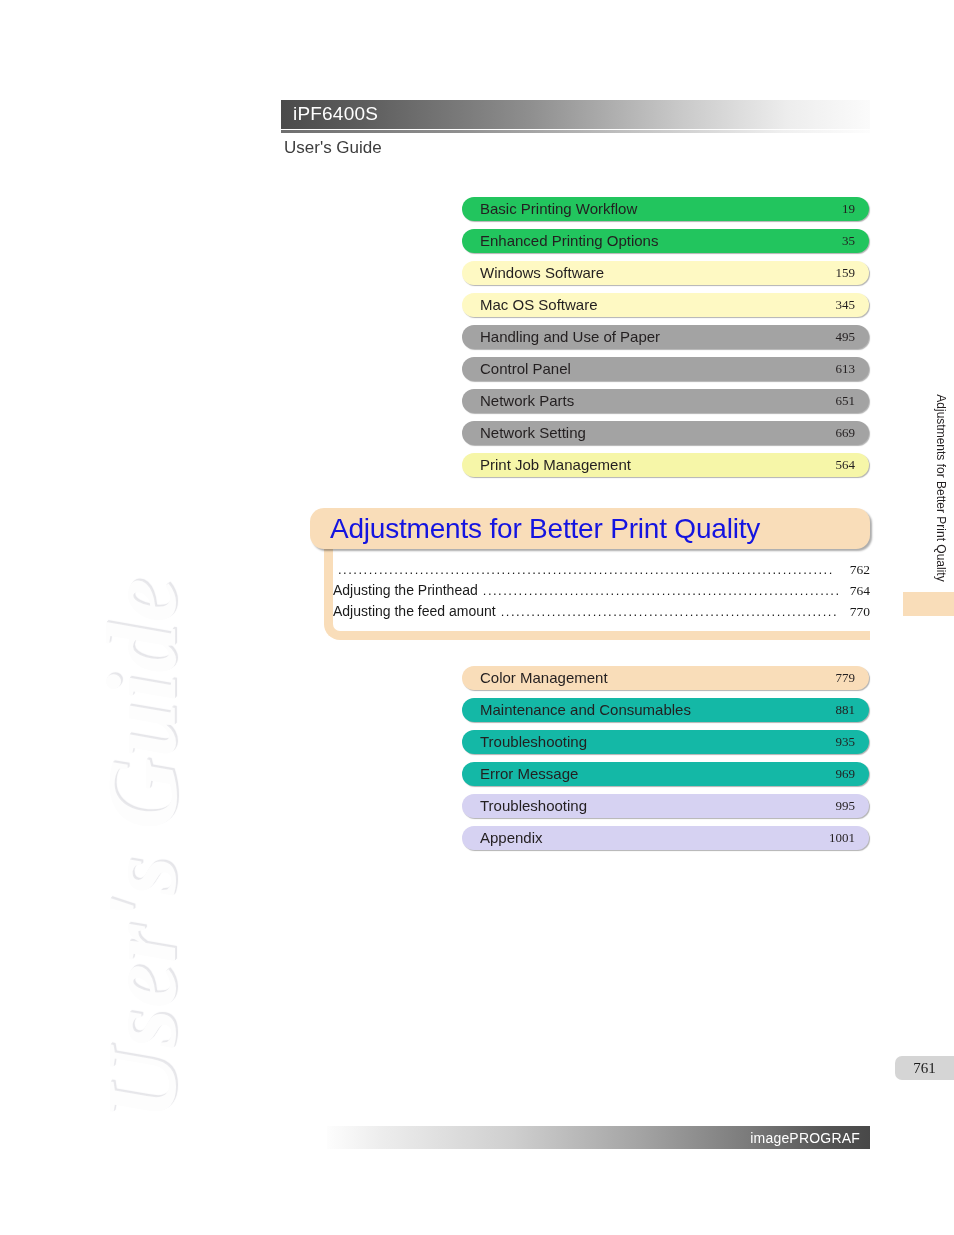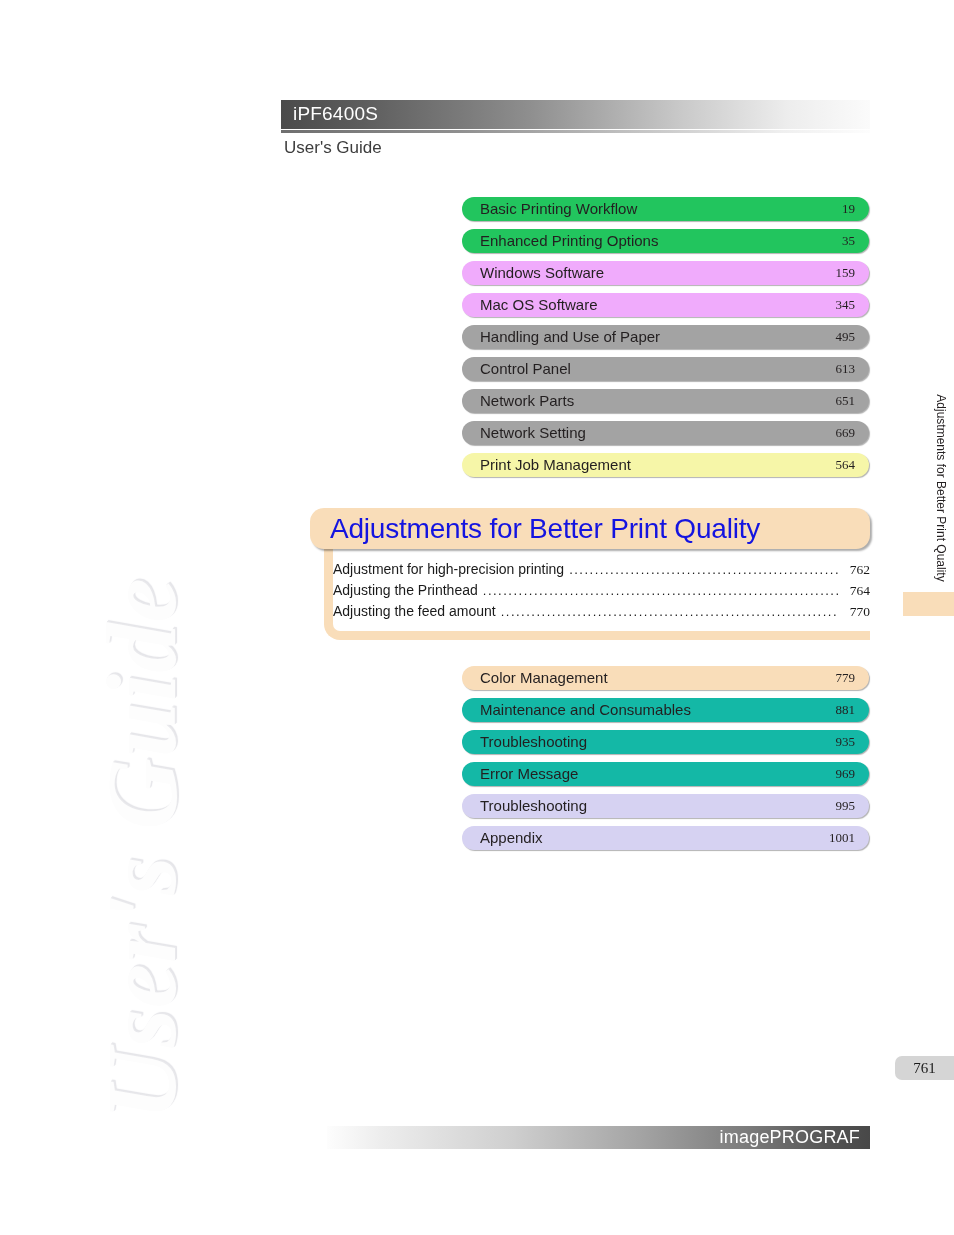--- a/index.html
+++ b/index.html
@@ -98,21 +98,21 @@
     line-height: 24px;
   }
   .pill .pill-page {
     font-family: "Liberation Serif", serif;
     font-size: 13px;
     color: #231f20;
     line-height: 24px;
   }
 
   .c-pink     { background: #22c55e; }
-  .c-cyan     { background: #f0abfc; }
+  .c-cyan     { background: #fef9c3; }
   .c-green    { background: #a3a3a3; }
   .c-yellow   { background: #f6f6a8; }
   .c-orange   { background: #f9ddb9; }
   .c-magenta  { background: #14b8a6; }
   .c-lavender { background: #d6d2f2; }
 
   
   #current-chapter {
     position: absolute;
     left: 310px;
@@ -229,21 +229,21 @@
     left: 327px;
     top: 1126px;
     width: 543px;
     height: 23px;
     background: linear-gradient(to right, #fdfdfd 0%, #ededed 10%, #cfcfcf 34%, #a3a3a3 58%, #7a7a7a 78%, #555555 92%, #484848 100%);
     display: flex;
     align-items: center;
     justify-content: flex-end;
   }
   #footer-brand {
-    font-size: 18px;
+    font-size: 14px;
     color: #ffffff;
     padding-right: 10px;
     letter-spacing: 0.2px;
   }
 </style>
 </head>
 <body>
 
 <div id="watermark">User's Guide</div>
 
@@ -292,21 +292,20 @@
     </div>
   </div>
 
 <div id="current-chapter">
   <div id="current-frame"></div>
   <div id="current-banner">
     <span id="current-banner-title">Adjustments for Better Print Quality</span>
   </div>
   <div id="current-sublist">
       <div class="sub-entry">
-        <span class="sub-title">Adjustment for high-precision printing</span>
         <span class="sub-dots">.................................................................................................</span>
         <span class="sub-page">762</span>
       </div>
       <div class="sub-entry">
         <span class="sub-title">Adjusting the Printhead</span>
         <span class="sub-dots">.................................................................................................</span>
         <span class="sub-page">764</span>
       </div>
       <div class="sub-entry">
         <span class="sub-title">Adjusting the feed amount</span>

